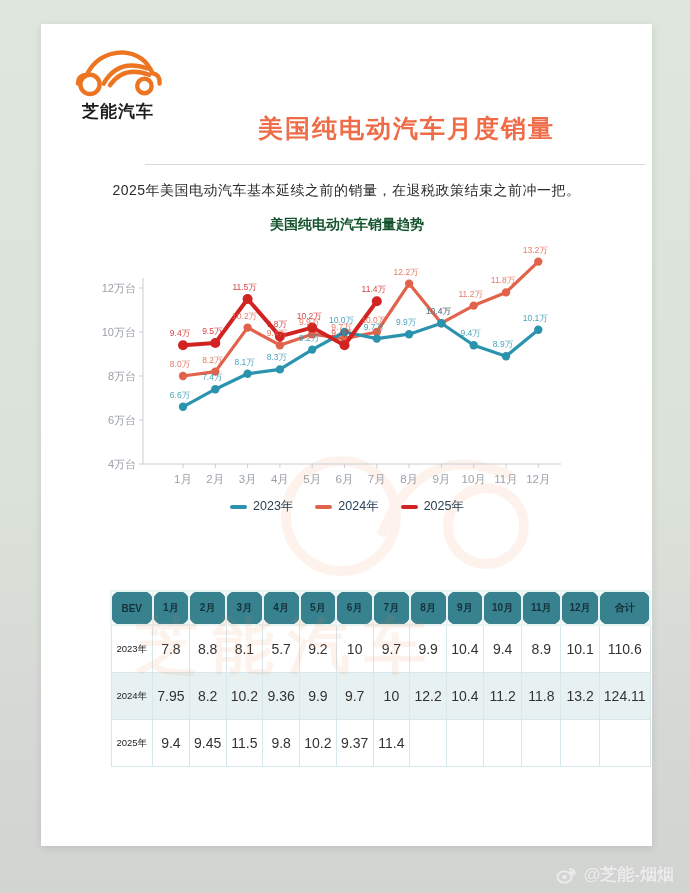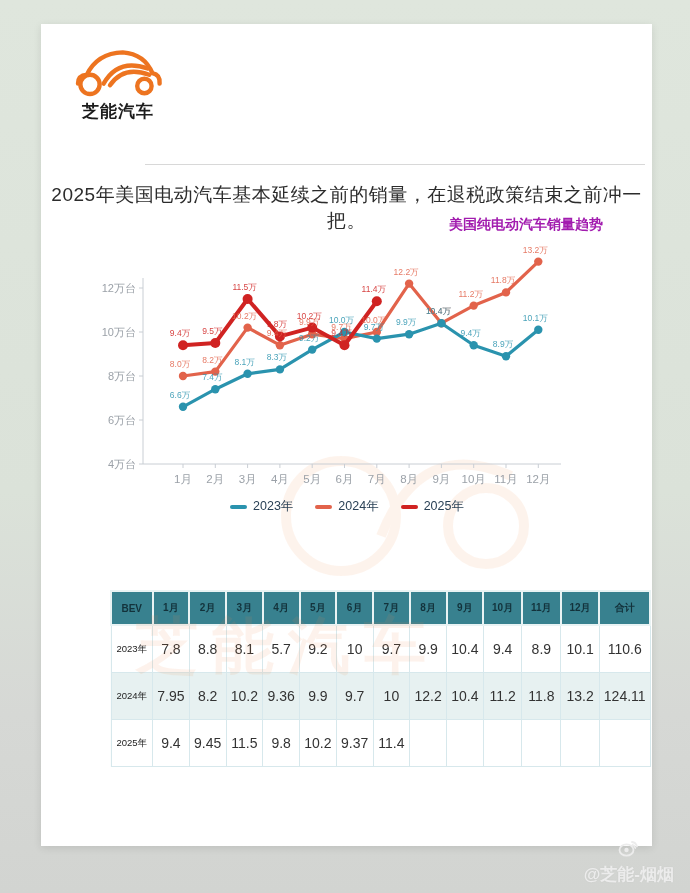--- a/index.html
+++ b/index.html
@@ -18,78 +18,79 @@
   .logo svg{display:block;margin:0 auto;}
   .logo-text{font-size:17px;font-weight:700;color:#1c1c1c;letter-spacing:1px;margin-top:2px;}
   
   .main-title{
     position:absolute;left:120px;right:0;top:88px;text-align:center;
     font-size:25px;font-weight:700;color:#ee6c48;letter-spacing:2px;
   }
   .divider{position:absolute;left:104px;top:140px;width:500px;height:1px;background:#d8d8d8;}
   .subtitle{
     position:absolute;left:0;right:0;top:158px;text-align:center;
-    font-size:19px;color:#2c2c2c;letter-spacing:.5px;
+    font-size:14px;color:#2c2c2c;letter-spacing:.5px;
   }
   
   .chart-block{position:absolute;left:50px;top:192px;width:512px;}
-  .chart-title{text-align:right;font-size:14px;font-weight:700;color:#a21caf;margin:0 0 4px 0;}
+  .chart-title{text-align:center;font-size:14px;font-weight:700;color:#14532d;margin:0 0 4px 0;}
   .chart-svg{display:block;margin-left:8px;}
   .legend{display:flex;justify-content:center;gap:22px;margin-top:0;}
   .legend-item{display:flex;align-items:center;gap:6px;font-size:12.5px;color:#2a4156;}
   .legend-swatch{width:17px;height:4px;border-radius:2px;display:inline-block;}
   
   .section-title{
     position:absolute;left:71px;top:518px;
     font-size:15px;font-weight:700;color:#ee5b38;letter-spacing:1px;
   }
   
   .table-wrap{position:absolute;left:69px;top:566px;width:541px;}
   table.sales{width:100%;border-collapse:collapse;table-layout:fixed;background:#fbfdfd;}
   table.sales th{
     background:#38818f;color:#13323b;font-size:10px;font-weight:700;
-    padding:9px 0;border:2px solid #e9f3f4;border-radius:2px;text-align:center;
+    padding:9px 0;border:2px solid #e9f3f4;border-radius:10px;text-align:center;
   }
   table.sales td{
     font-size:14px;color:#333;text-align:center;padding:15px 0;
     border:1px solid #d7e8ec;background:#ffffff;
   }
   table.sales tr.alt td{background:#e7f1f1;}
   table.sales td.rowlabel{font-size:9.5px;color:#222;}
   
   .wm{position:absolute;pointer-events:none;}
   .wm-arcs{left:230px;top:372px;opacity:.08;}
   .wm-text{
     left:95px;top:580px;font-size:62px;font-weight:700;color:#ef8a4e;
     opacity:.10;letter-spacing:14px;white-space:nowrap;z-index:5;
   }
   
   .credit{
     position:absolute;right:16px;bottom:7px;display:flex;align-items:center;gap:6px;
-    color:#ececec;font-size:17px;font-weight:700;text-shadow:0 0 2px rgba(0,0,0,.05);flex-direction:column;
+    color:#ececec;font-size:17px;font-weight:700;text-shadow:0 0 2px rgba(0,0,0,.05);
   }
 </style>
 </head>
 <body>
 
 <div class="card">
 
   <div class="logo">
     <svg width="96" height="56" viewBox="0 0 120 70">
       <g fill="none" stroke="#ed7420" stroke-width="5.5" stroke-linecap="round">
         <path d="M10 52 Q10 42 21 41 Q34 14 66 13 Q93 15 103 39 Q113 41 112 52"></path>
         <path d="M42 52 Q60 20 97 33"></path>
         <path d="M50 54 Q67 29 99 41"></path>
         <circle cx="25" cy="53" r="12"></circle>
         <circle cx="93" cy="55" r="9"></circle>
       </g>
     </svg>
     <div class="logo-text">芝能汽车</div>
   </div>
 
+  <div class="main-title">美国纯电动汽车月度销量</div>
   <div class="divider"></div>
   <div class="subtitle">2025年美国电动汽车基本延续之前的销量，在退税政策结束之前冲一把。</div>
 
   <svg class="wm wm-arcs" width="260" height="200" viewBox="0 0 260 200">
     <g fill="none" stroke="#ee7420" stroke-width="10">
       <circle cx="70" cy="120" r="55"></circle>
       <path d="M110 140 Q150 40 240 80"></path>
       <circle cx="215" cy="130" r="38"></circle>
     </g>
   </svg>

